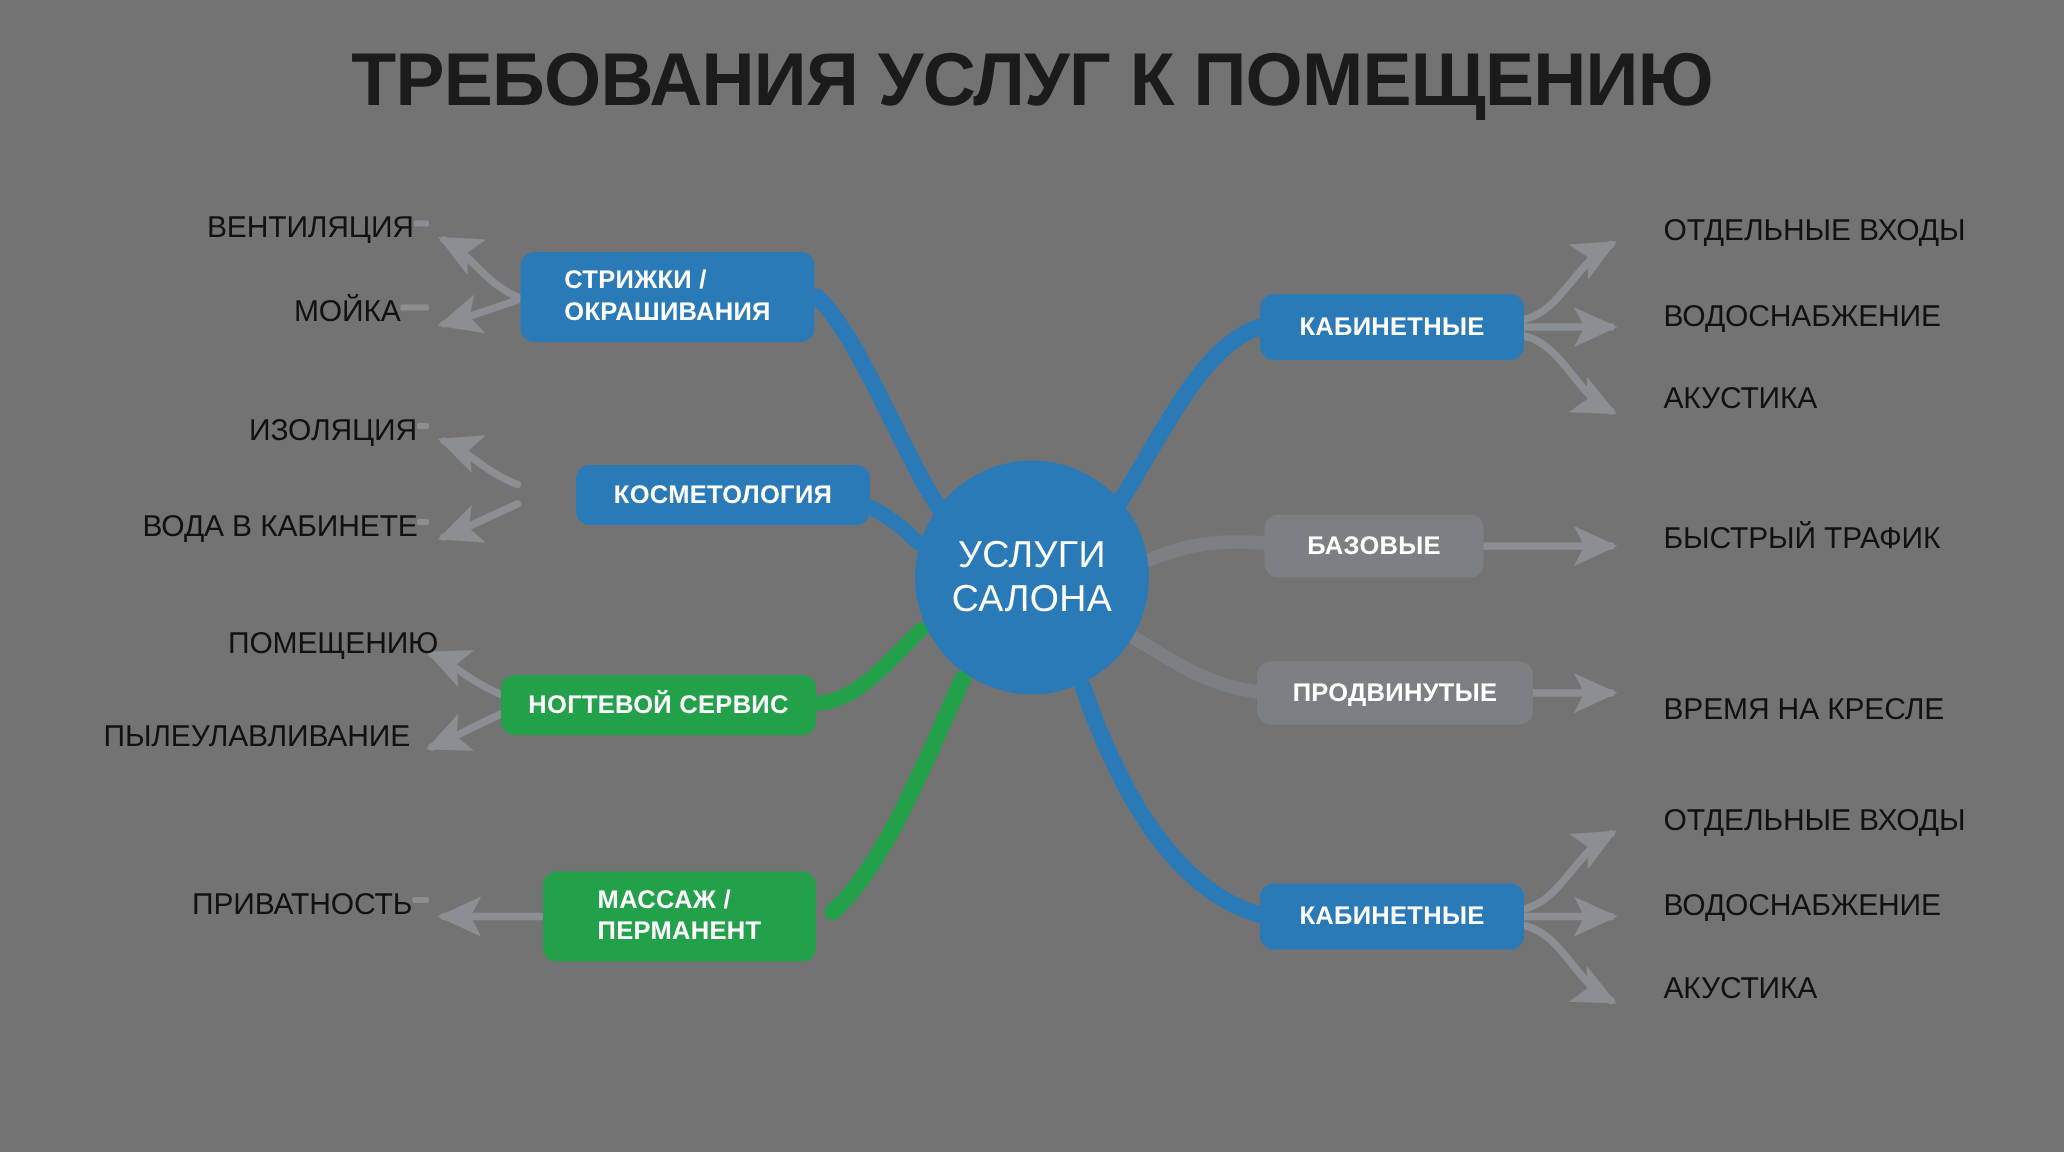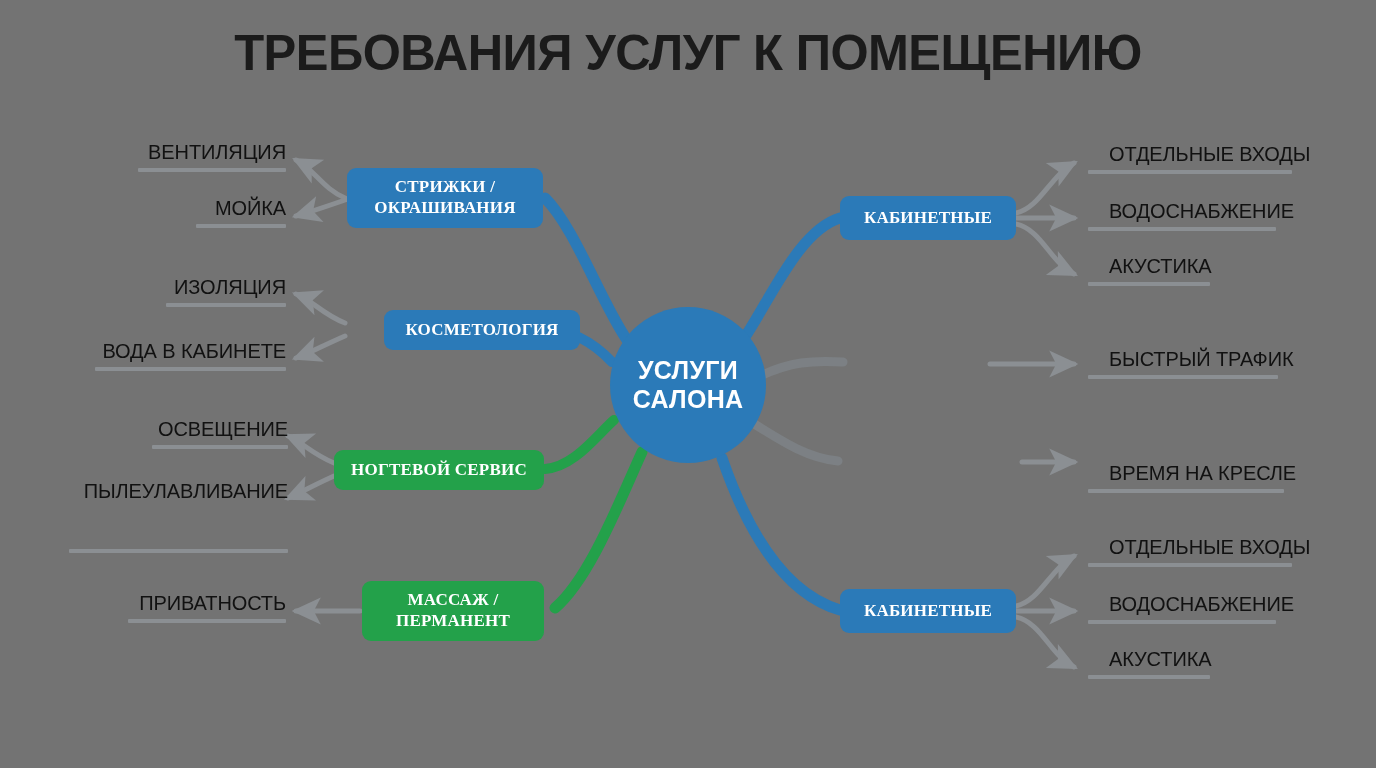--- a/index.html
+++ b/index.html
@@ -44,55 +44,53 @@
 
   
   .center-node {
     position: absolute;
     border-radius: 50%;
     display: flex;
     flex-direction: column;
     align-items: center;
     justify-content: center;
     color: #ffffff;
-    font-weight: 700;
+    font-weight: 400;
     font-size: 25px;
     line-height: 1.18;
     text-align: center;
     letter-spacing: 0.3px;
   }
 
   
   .node {
     position: absolute;
     border-radius: 9px;
     display: flex;
     align-items: center;
     justify-content: center;
-    text-align: center;
     color: #ffffff;
     font-weight: 700;
     font-size: 17px;
     line-height: 1.22;
     letter-spacing: 0.2px;
     box-sizing: border-box;
     padding: 4px 10px;
     white-space: pre-line;
-    font-family: Liberation Serif, serif;
   }
   .node.blue  { background: #2b7ab8; }
   .node.green { background: #23a14a; }
   .node.gray  { background: #7c8084; }
 
   
   .leaf {
     position: absolute;
     box-sizing: border-box;
     display: flex;
-    flex-direction: column;
+    flex-direction: row;
   }
   .leaf .leaf-text {
     font-size: 20px;
     font-weight: 400;
     color: #111111;
     line-height: 1.05;
     white-space: nowrap;
     letter-spacing: -0.1px;
   }
   .leaf .leaf-rule {
@@ -195,21 +193,23 @@
 
   <div class="node blue" style="left:347px; top:310px; width:196px; height:40px;margin-left:37px;">КОСМЕТОЛОГИЯ</div>
 
   <div class="node green" style="left:334px; top:450px; width:210px; height:40px;">НОГТЕВОЙ СЕРВИС</div>
 
   <div class="node green" style="left:362px; top:581px; width:182px; height:60px;">МАССАЖ /
 ПЕРМАНЕНТ</div>
 
   <div class="node blue" style="left:840px; top:196px; width:176px; height:44px;">КАБИНЕТНЫЕ</div>
 
-
+  <div class="node gray" style="left:843px; top:343px; width:146px; height:42px;">БАЗОВЫЕ</div>
+
+  <div class="node gray" style="left:838px; top:441px; width:184px; height:42px;">ПРОДВИНУТЫЕ</div>
 
   <div class="node blue" style="left:840px; top:589px; width:176px; height:44px;">КАБИНЕТНЫЕ</div>
 
   <div class="leaf left" style="left:138px; top:142px; width:148px;">
     <span class="leaf-text">ВЕНТИЛЯЦИЯ</span>
     <span class="leaf-rule"></span>
   </div>
 
   <div class="leaf left" style="left:196px; top:198px; width:90px;">
     <span class="leaf-text">МОЙКА</span>
@@ -220,21 +220,21 @@
     <span class="leaf-text">ИЗОЛЯЦИЯ</span>
     <span class="leaf-rule"></span>
   </div>
 
   <div class="leaf left" style="left:95px; top:341px; width:191px;">
     <span class="leaf-text">ВОДА В КАБИНЕТЕ</span>
     <span class="leaf-rule"></span>
   </div>
 
   <div class="leaf left" style="left:152px; top:419px; width:136px;">
-    <span class="leaf-text">ОСВЕЩЕНИЕ</span>
+    <span class="leaf-text">ПОМЕЩЕНИЮ</span>
     <span class="leaf-rule"></span>
   </div>
 
   <div class="leaf left" style="left:69px; top:481px; width:219px;gap:42px;">
     <span class="leaf-text">ПЫЛЕУЛАВЛИВАНИЕ</span>
     <span class="leaf-rule"></span>
   </div>
 
   <div class="leaf left" style="left:128px; top:593px; width:158px;">
     <span class="leaf-text">ПРИВАТНОСТЬ</span>

